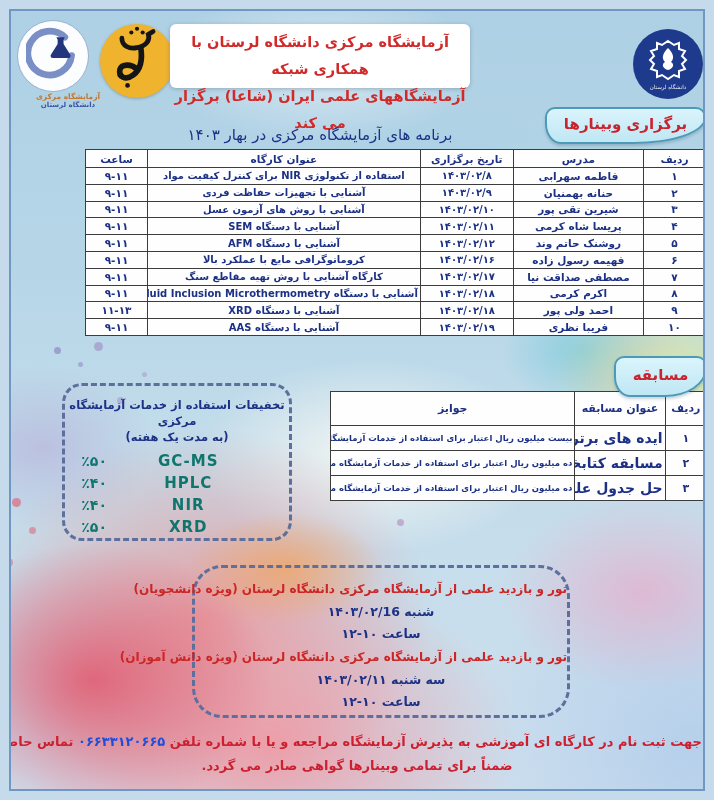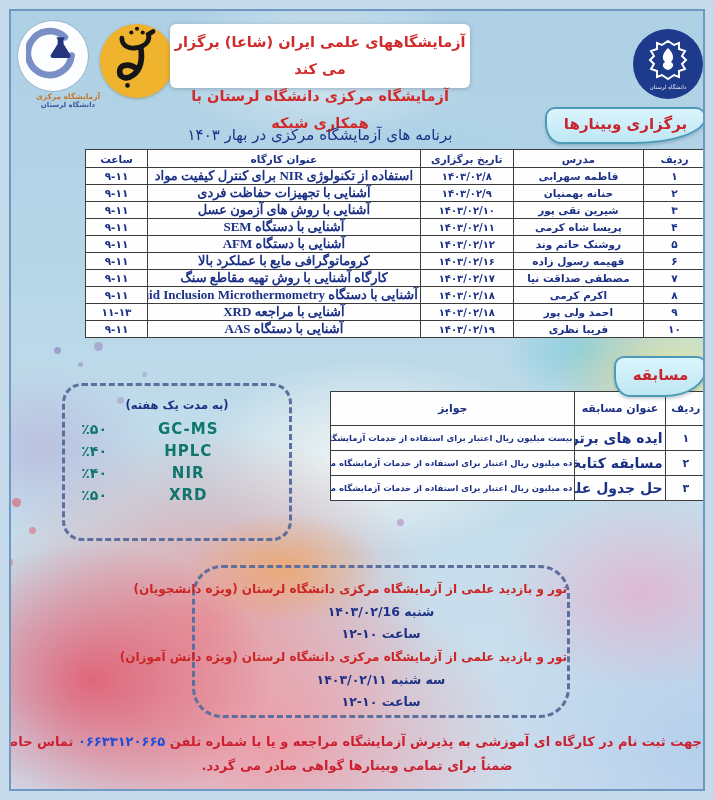--- a/index.html
+++ b/index.html
@@ -57,21 +57,21 @@
   .banner-webinars{left:545px;top:107px;width:161px;height:37px;line-height:31px;font-size:15px;}
   .banner-competition{left:614px;top:356px;width:93px;height:41px;line-height:34px;font-size:15px;}
 
   
   .tbl{position:absolute;border-collapse:collapse;background:#fefefe;color:#1c3186;font-weight:bold;
     text-align:center;z-index:4;table-layout:fixed;}
   .tbl th,.tbl td{border:1px solid #3c3c3c;padding:0 2px;white-space:nowrap;overflow:hidden;}
   .webinar-table{left:85px;top:149px;width:621px;font-size:10.5px;}
   .webinar-table thead tr{height:18px;}
   .webinar-table tbody tr{height:16.8px;}
-  .webinar-table .c-title{font-size:13px;font-family:Liberation Serif, serif;}
+  .webinar-table .c-title{font-size:10px;}
   .webinar-table .c-date{font-size:10px;}
   .competition-table{left:330px;top:391px;width:377px;font-size:11px;}
   .competition-table thead tr{height:34px;}
   .competition-table tbody tr{height:25px;}
   .competition-table .c-ctitle{font-size:14px;}
   .competition-table .c-prize{font-size:8.5px;}
 
   
   .discount-box{position:absolute;left:62px;top:383px;width:230px;height:158px;border:3px dashed #5c6f9d;
     border-radius:20px;z-index:4;box-sizing:border-box;}
@@ -121,22 +121,22 @@
           <circle cx="30" cy="5" r="2.2" fill="#151515"></circle>
           <circle cx="36" cy="9" r="2.2" fill="#151515"></circle>
         <path d="M14 15 C14 23 22 27 30 25 C40 23 44 17 42 11 L47 8" fill="none" stroke="#151515" stroke-width="5" stroke-linecap="round"></path>
         <path d="M34 25 C36 38 34 48 26 54 C18 60 10 56 12 48 C14 42 24 42 30 48" fill="none" stroke="#151515" stroke-width="6" stroke-linecap="round"></path>
         <circle cx="20" cy="65" r="2.5" fill="#151515"></circle>
       </svg>
     </span>
   </div>
 
   <div class="title-box">
+    <div>آزمایشگاه مرکزی دانشگاه لرستان با همکاری شبکه</div>
     <div>آزمایشگاههای علمی ایران (شاعا) برگزار می کند</div>
-    <div>آزمایشگاه مرکزی دانشگاه لرستان با همکاری شبکه</div>
   </div>
   <div class="subtitle">برنامه های آزمایشگاه مرکزی در بهار ۱۴۰۳</div>
 
   <div class="uni-logo">
     <span>
       <svg viewBox="0 0 44 44" width="44" height="44">
         <path d="M22 3 L28 7 L33 5 L33 11 L39 13 L36 18 L40 22 L36 26 L39 31 L33 33 L33 39 L28 37 L22 41 L16 37 L11 39 L11 33 L5 31 L8 26 L4 22 L8 18 L5 13 L11 11 L11 5 L16 7 Z" fill="none" stroke="#fff" stroke-width="2"></path>
         <path d="M22 10 C27 15 29 20 25 24 C29 26 27 31 22 32 C17 31 15 26 19 24 C15 20 17 15 22 10 Z" fill="#fff"></path>
       </svg>
     </span>
@@ -227,21 +227,21 @@
           <td class="c-ins">اکرم کرمی</td>
           <td class="c-date">۱۴۰۳/۰۲/۱۸</td>
           <td class="c-title">آشنایی با دستگاه Fluid Inclusion Microthermometry</td>
           <td class="c-time">۹-۱۱</td>
         </tr>
 
         <tr>
           <td class="c-no">۹</td>
           <td class="c-ins">احمد ولی پور</td>
           <td class="c-date">۱۴۰۳/۰۲/۱۸</td>
-          <td class="c-title">آشنایی با مراجعه XRD</td>
+          <td class="c-title">آشنایی با دستگاه XRD</td>
           <td class="c-time">۱۱-۱۳</td>
         </tr>
 
         <tr>
           <td class="c-no">۱۰</td>
           <td class="c-ins">فریبا نظری</td>
           <td class="c-date">۱۴۰۳/۰۲/۱۹</td>
           <td class="c-title">آشنایی با دستگاه AAS</td>
           <td class="c-time">۹-۱۱</td>
         </tr>
@@ -282,20 +282,21 @@
         <tr>
           <td class="c-no">۳</td>
           <td class="c-ctitle">حل جدول علمی</td>
           <td class="c-prize">ده میلیون ریال اعتبار برای استفاده از خدمات آزمایشگاه مرکزی (۵ نفر)</td>
         </tr>
       </tbody>
   </table>
 
   <div class="discount-box">
     <div class="disc-title">
+      <div>تخفیفات استفاده از خدمات آزمایشگاه مرکزی</div>
       <div>(به مدت یک هفته)</div>
     </div>
     <div class="disc-list">
 
         <div class="disc-row">
           <span class="disc-pct">٪۵۰</span>
           <span class="disc-name">GC-MS</span>
         </div>
 
         <div class="disc-row">

